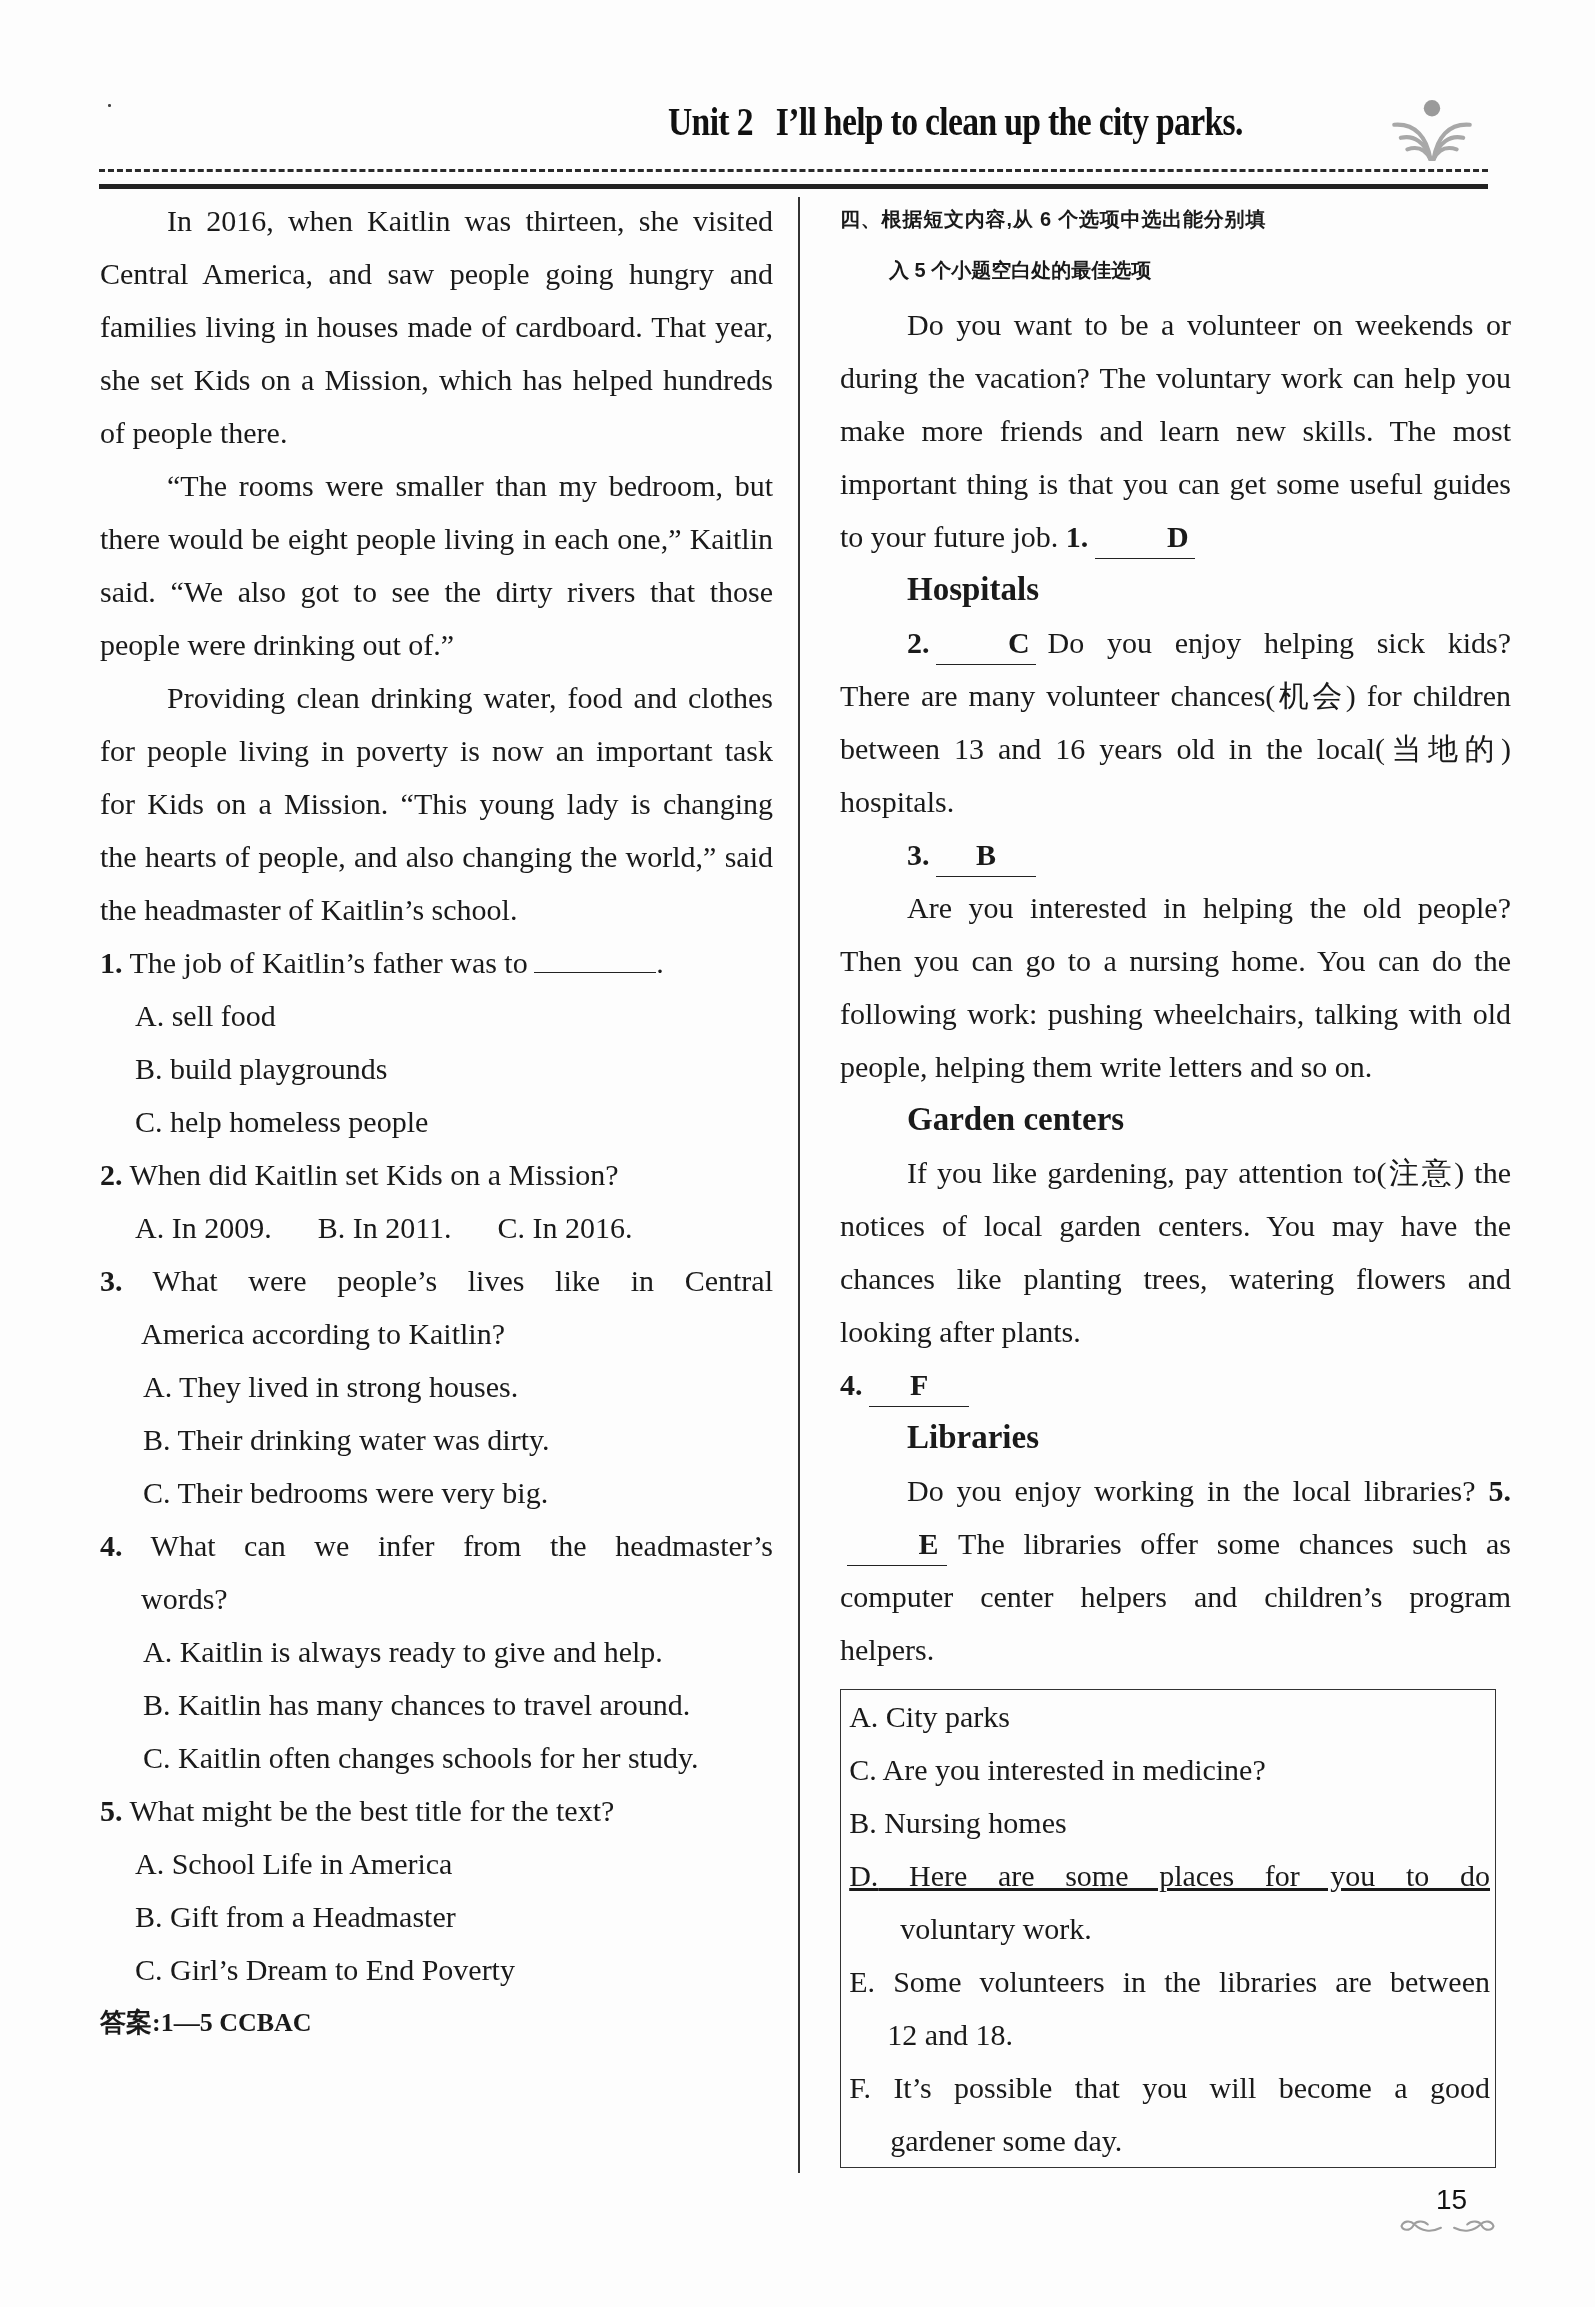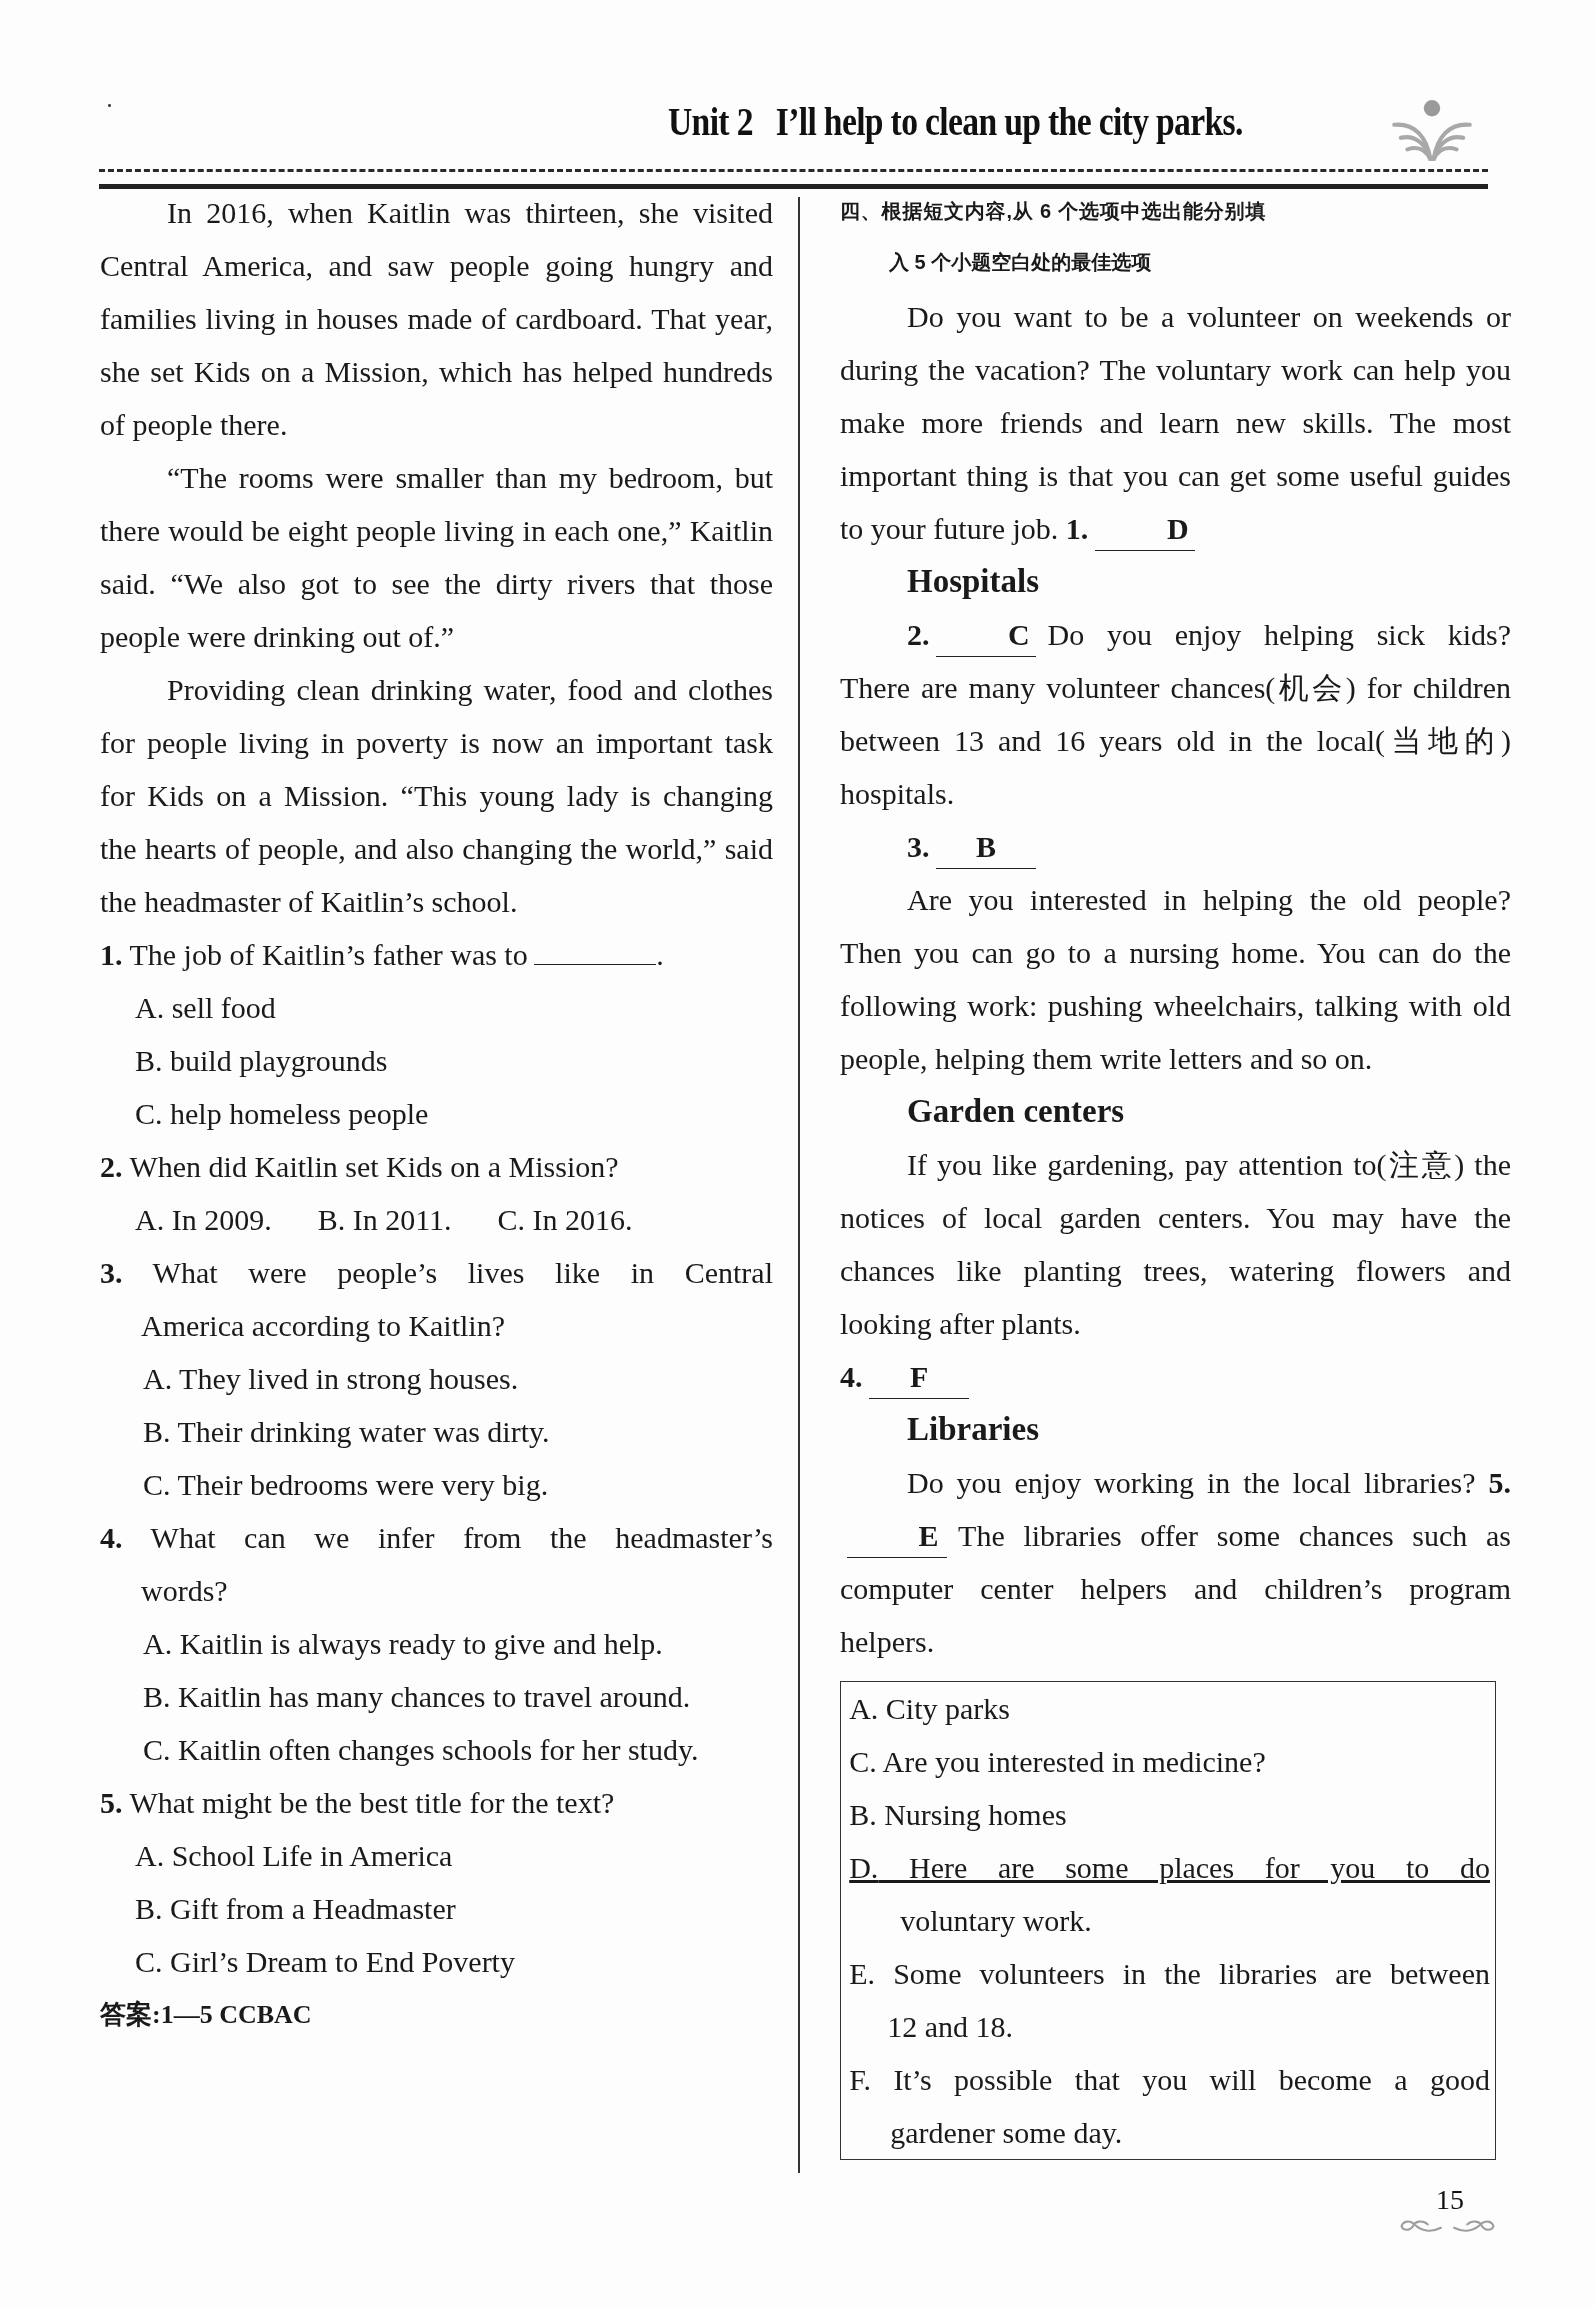--- a/index.html
+++ b/index.html
@@ -13,21 +13,21 @@
     transform: scaleX(0.82); transform-origin: left center; color: #111; }
   .header-title .unit { margin-right: 28px; }
   .rule-dashed { position: absolute; left: 99px; top: 169px; width: 1389px; height: 0;
     border-top: 3.3px dashed #2a2a2a; }
   .rule-solid { position: absolute; left: 99px; top: 184px; width: 1389px; height: 5px;
     background: #222; }
   .logo { position: absolute; left: 1391px; top: 95px; width: 82px; height: 66px; }
 
   
   .col-divider { position: absolute; left: 798px; top: 197px; width: 1.6px; height: 1976px; background: #333; }
-  .col { position: absolute; top: 186px; font-size: 30px; line-height: 53px; }
+  .col { position: absolute; top: 194px; font-size: 30px; line-height: 53px; }
   .col-left { left: 100px; width: 673px; }
   .col-right { left: 840px; width: 671px; }
 
   p { margin: 0; text-align: justify; text-align-last: left; }
   .indent { text-indent: 67px; }
   .q { display: block; }
   .q-num { font-weight: bold; }
   .q-line { display: block; }
   .q-cont { padding-left: 41px; display: block; text-align: justify; }
   .opt { display: block; padding-left: 35px; white-space: nowrap; }
@@ -44,21 +44,21 @@
   .fill { font-weight: bold; }
   .fill .ans { display: inline-block; border-bottom: 1.6px solid #222; text-align: center;
     min-width: 90px; padding: 0 5px; line-height: 43px; margin: 0 11.5px 0 6.6px; }
   .fill-line { display: block; padding-left: 67px; }
   .fill-line-flush { display: block; }
 
   
   .opt-box { border: 1.6px solid #333; margin: 13px 15px 0 0; padding: 0 5px 0 8.2px; }
   .opt-box .bx { display: block; text-align: justify; text-align-last: left; }
 
-  .page-num { position: absolute; left: 1436px; top: 2184px; font-family: Liberation Serif, serif;
+  .page-num { position: absolute; left: 1436px; top: 2184px; font-family: Liberation Sans, sans-serif;
     font-size: 28px; color: #111; }
   .page-ornament { position: absolute; left: 1398px; top: 2213px; width: 99px; height: 23px; }
   .scan-dot { position: absolute; left: 108px; top: 104px; width: 2.5px; height: 2.5px; background: #444; border-radius: 50%; }
 </style>
 </head>
 <body>
 
 <div class="scan-dot"></div>
 <div class="header-title">
   <span class="unit">Unit 2</span><span>I’ll help to clean up the city parks.</span>

